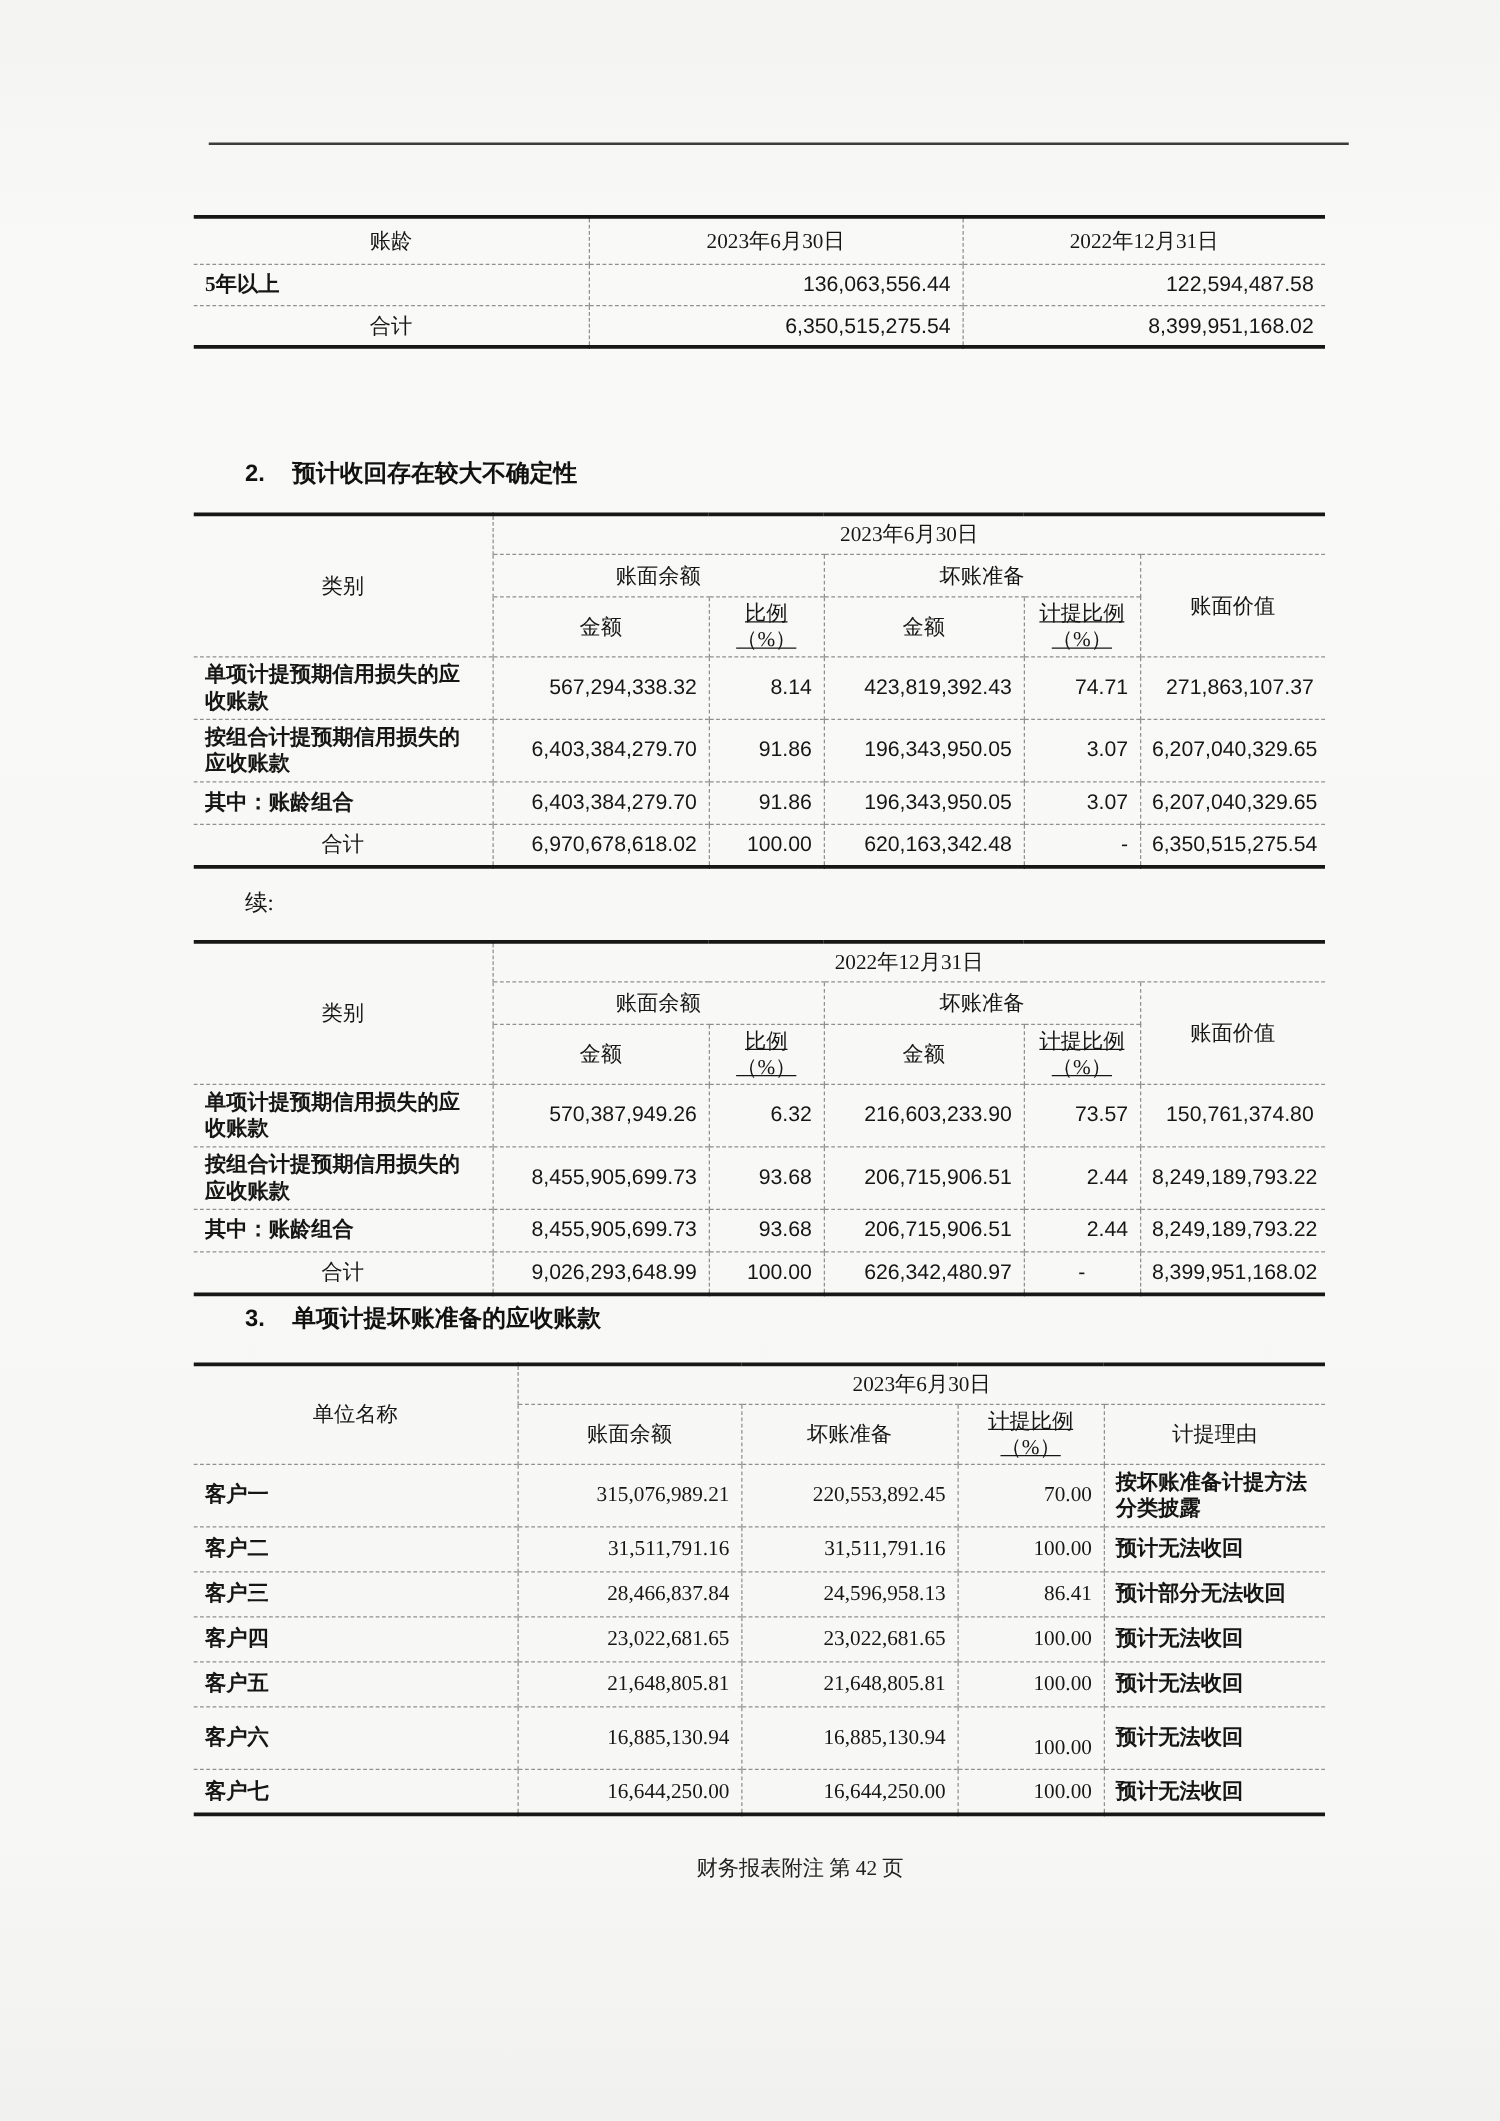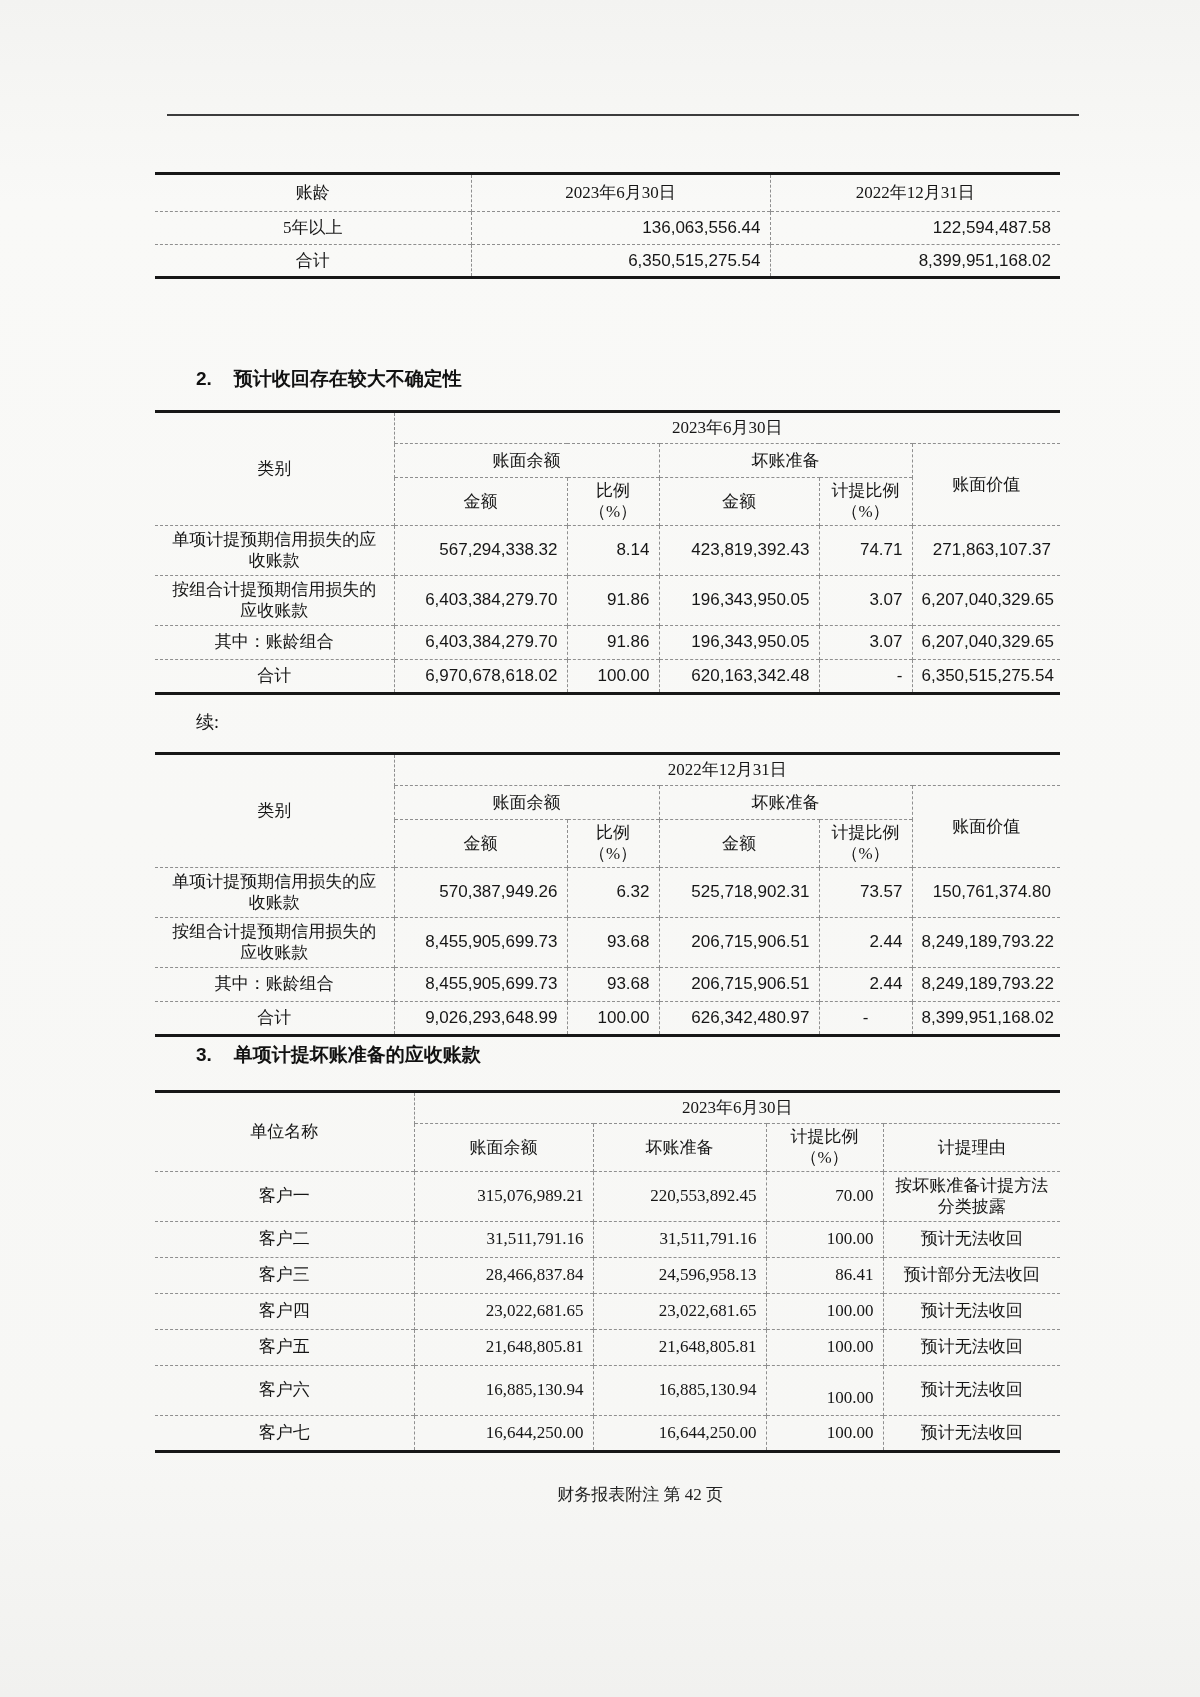--- a/index.html
+++ b/index.html
@@ -12,22 +12,22 @@
   .abs{position:absolute;}
   .top-rule{left:167px;top:114px;width:912px;height:2px;background:#3c3c3c;}
   .content-block{left:155px;width:905px;}
   .doc-table{border-collapse:collapse;table-layout:fixed;width:100%;
     border-top:3px solid #171717;border-bottom:3px solid #171717;font-size:17px;}
   .doc-table td{border-top:1px dashed #8f8f8f;padding:2px 9px;vertical-align:middle;
     overflow:hidden;line-height:1.25;}
   .vl{border-left:1px dashed #8f8f8f;}
   .c{text-align:center;}
   .r{text-align:right;}
-  .l{text-align:center;}
-  .pre{white-space:pre-line;line-height:1.15;}
+  .l{text-align:left;font-weight:bold;}
+  .pre{white-space:pre-line;line-height:1.15;text-decoration:underline;}
   .sans-num{font-family:"Liberation Sans","DejaVu Sans",sans-serif;font-size:17px;}
   .top-anchor{vertical-align:top;padding-top:9px;}
   .section-heading{display:flex;gap:22px;align-items:baseline;
     font-weight:bold;font-size:19px;padding-left:41px;
     font-family:"Liberation Sans","DejaVu Sans",sans-serif;color:#111;}
   .cont-label{font-size:18px;padding-left:41px;}
   .footer{left:0;width:1200px;text-align:center;font-size:17px;color:#222;
     transform:translateX(40px);}
 </style>
 </head>
@@ -158,21 +158,21 @@
       <td class="c vl pre">比例
 （%）</td>
       <td class="c vl">金额</td>
       <td class="c vl pre">计提比例
 （%）</td>
     </tr>
     <tr style="height:50px">
       <td class="l">单项计提预期信用损失的应收账款</td>
       <td class="r vl sans-num">570,387,949.26</td>
       <td class="r vl sans-num">6.32</td>
-      <td class="r vl sans-num">525,718,902.31</td>
+      <td class="r vl sans-num">216,603,233.90</td>
       <td class="r vl sans-num">73.57</td>
       <td class="r vl sans-num">150,761,374.80</td>
     </tr>
     <tr style="height:50px">
       <td class="l">按组合计提预期信用损失的应收账款</td>
       <td class="r vl sans-num">8,455,905,699.73</td>
       <td class="r vl sans-num">93.68</td>
       <td class="r vl sans-num">206,715,906.51</td>
       <td class="r vl sans-num">2.44</td>
       <td class="r vl sans-num">8,249,189,793.22</td>

